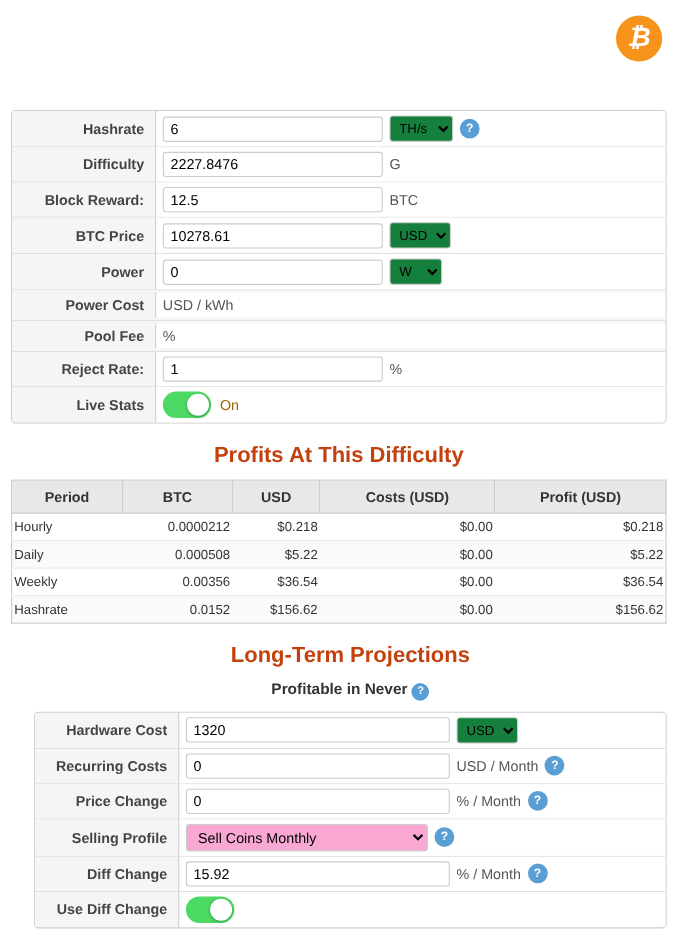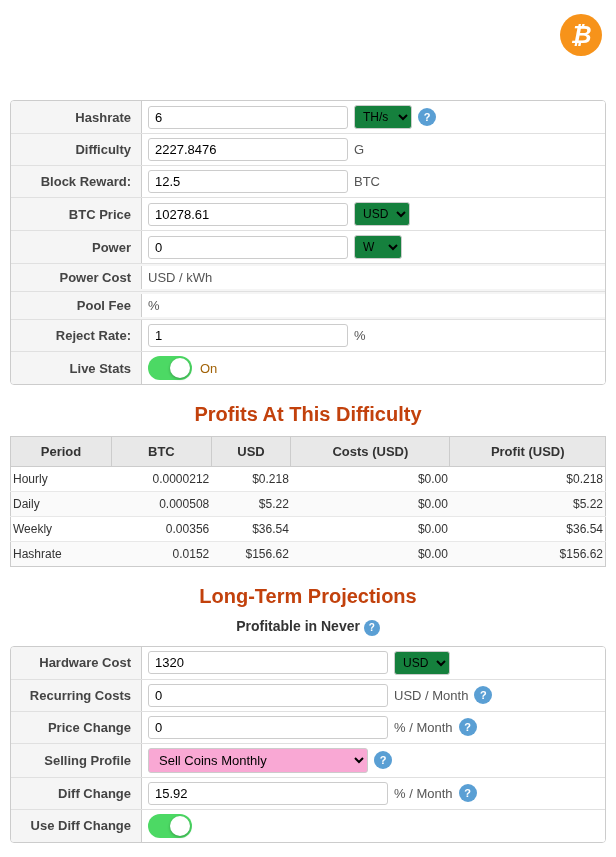--- a/index.html
+++ b/index.html
@@ -175,20 +175,21 @@
       font-size: 12px;
     }
     .profits-table td:first-child { font-weight: normal; }
     .profits-table td:not(:first-child) { text-align: right; }
     .profits-table tr:last-child td { border-bottom: none; }
     .profits-table tr:nth-child(even) { background: #fafafa; }
 
     
     .lt-section {
       margin-top: 10px;
+      margin-left: 21px;
     }
 
     .profitable-line {
       text-align: center;
       font-size: 14px;
       font-weight: bold;
       margin-bottom: 10px;
       color: #333;
     }
     .profitable-line .never {

